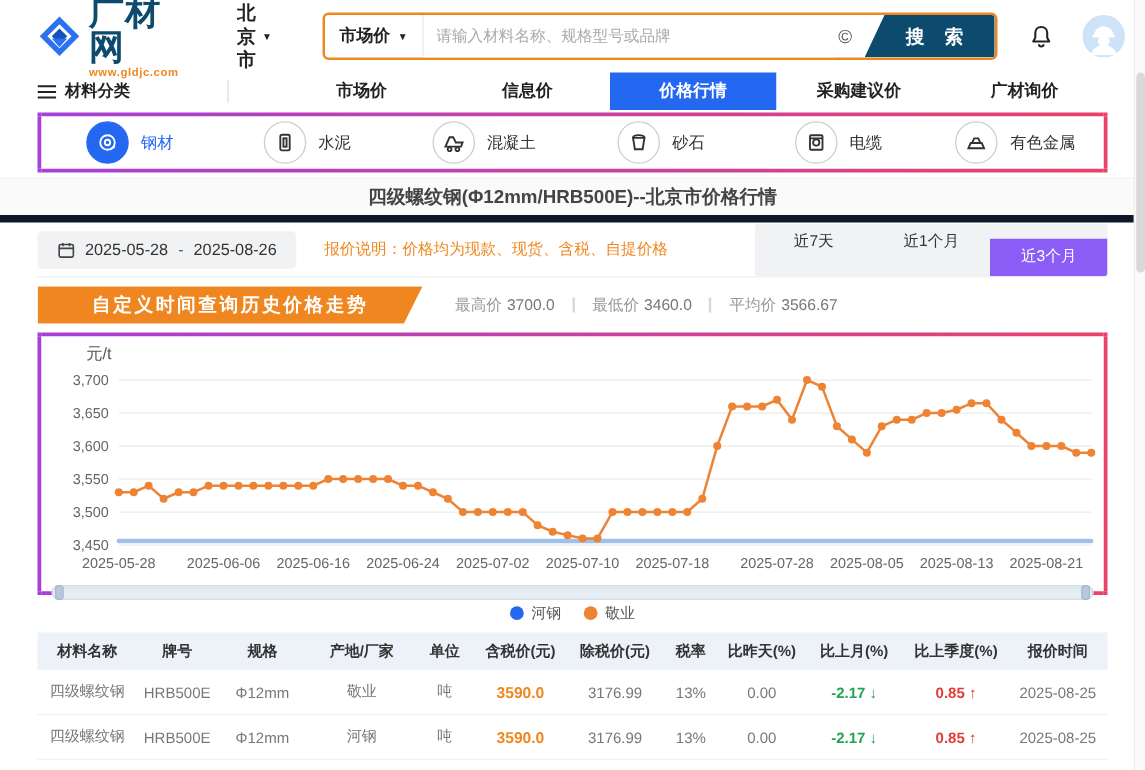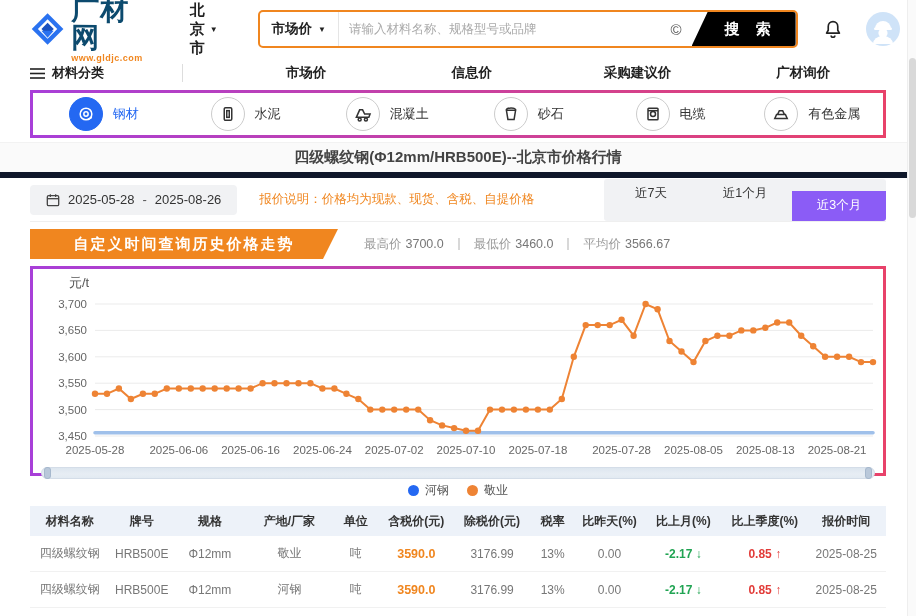--- a/index.html
+++ b/index.html
@@ -14,21 +14,21 @@
   .logo-title { font-size:28px; font-weight:bold; color:#0c4a6e; letter-spacing:1px; }
   .logo-sub { font-size:9px; font-weight:bold; color:#f0861f; margin-top:2px; letter-spacing:.5px; }
   .city { margin-left:28px; font-size:15px; font-weight:bold; color:#222; display:flex; align-items:center; gap:5px; cursor:pointer; }
   .caret { font-size:8px; color:#222; }
   .searchwrap { margin-left:26px; flex:0 0 540px; display:flex; height:38px; border:2px solid #f0861f; border-radius:5px; overflow:hidden; background:#fff; }
   .search-cat { display:flex; align-items:center; gap:6px; padding:0 12px; font-size:13.5px; font-weight:bold; color:#222; cursor:pointer; border-right:1px solid #e5e5e5; white-space:nowrap; }
   .search-input { flex:1; border:none; outline:none; font-size:12.5px; color:#555; padding:0 10px;
                   font-family:"Liberation Sans","DejaVu Sans",sans-serif; }
   .search-input::placeholder { color:#aaa; }
   .search-copy { align-self:center; font-size:15px; color:#555; padding:0 10px 0 2px; cursor:pointer; }
-  .search-btn { width:104px; background:#000000; color:#fff; font-size:15px; font-weight:bold; letter-spacing:6px;
+  .search-btn { width:104px; background:#0c4a6e; color:#fff; font-size:15px; font-weight:bold; letter-spacing:6px;
                 border:none; cursor:pointer; clip-path:polygon(16px 0, 100% 0, 100% 100%, 0 100%); padding-left:14px;
                 font-family:"Liberation Sans","DejaVu Sans",sans-serif; }
   .bell { margin-left:10px; cursor:pointer; display:flex; }
   .avatar { margin-left:8px; width:34px; height:34px; border-radius:50%; cursor:pointer; display:flex; }
 
   
   .navbar { height:30px; display:flex; align-items:stretch; padding:0 30px;gap:22px; }
   .nav-catalog { width:130px; display:flex; align-items:center; gap:7px; font-size:13px; font-weight:bold; color:#222; cursor:pointer; }
   .nav-divider { width:1px; background:#ddd; margin:6px 18px 6px 0; }
   .nav-items { flex:1; display:flex; }
@@ -157,20 +157,21 @@
             <line x1="0" y1="6.5" x2="15" y2="6.5"></line>
             <line x1="0" y1="11" x2="15" y2="11"></line>
           </g>
       </svg>
       <span>材料分类</span>
     </div>
     <div class="nav-divider"></div>
     <div class="nav-items">
       <div class="nav-item">市场价</div>
       <div class="nav-item">信息价</div>
+      <div class="nav-item active">价格行情</div>
       <div class="nav-item">采购建议价</div>
       <div class="nav-item">广材询价</div>
     </div>
   </div>
 
   <div class="catrow anno">
     <div class="cat-item active">
       <span class="cat-circle">
         <svg width="20" height="20" viewBox="0 0 24 24" fill="none" stroke-width="1.8">
           <circle cx="12" cy="12" r="7"></circle>

